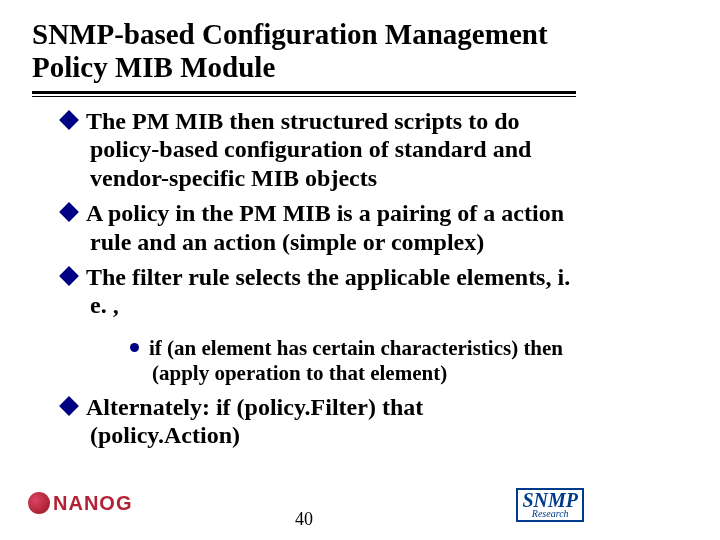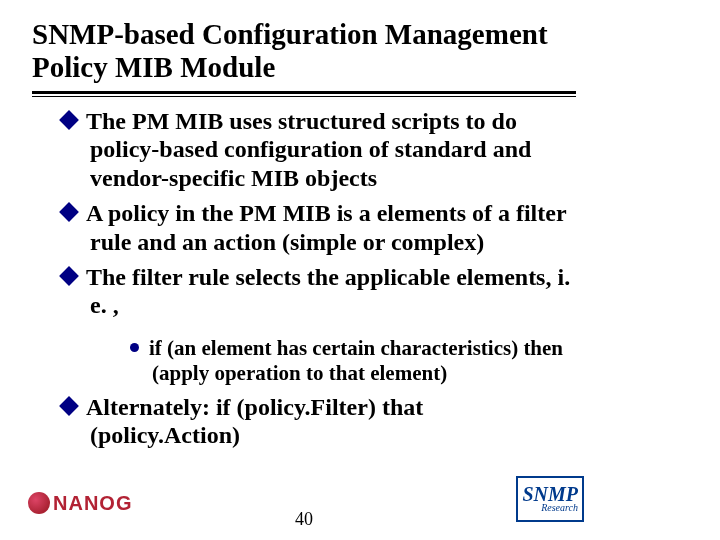--- a/index.html
+++ b/index.html
@@ -15,38 +15,38 @@
   .bullet-list > li .diamond { display: inline-block; width: 14px; height: 14px; background: #000083; transform: rotate(45deg); vertical-align: 2px; margin-right: 10px; }
   .sub-list { list-style: none; padding-left: 40px; margin: 16px 0 4px 0; }
   .sub-list > li { font-size: 21px; font-weight: bold; text-indent: -22px; padding-left: 22px; line-height: 1.2; margin-bottom: 6px; }
   .sub-list > li .dot { display: inline-block; width: 9px; height: 9px; border-radius: 50%; background: #000083; vertical-align: 3px; margin-right: 10px; }
   .footer { position: absolute; left: 0; right: 0; bottom: 14px; height: 46px; }
   .footer .pagenum { position: absolute; left: 0; right: 0; bottom: -4px; text-align: center; font-size: 18px; }
   .nanog { position: absolute; left: 28px; bottom: 8px; }
   .nanog-logo { display: inline-flex; align-items: center; }
   .nanog-globe { width: 22px; height: 22px; border-radius: 50%; background: radial-gradient(circle at 35% 35%, #d46, #a23 70%); margin-right: 3px; position: relative; }
   .nanog-text { font-family: Arial, Helvetica, sans-serif; font-weight: 900; font-size: 20px; letter-spacing: 1px; color: #b22234; }
-  .snmp { position: absolute; right: 24px; bottom: 4px; border: 2px solid #003a8c; padding: 7px 4px; text-align: right; background: #fff; }
+  .snmp { position: absolute; right: 24px; bottom: 4px; border: 2px solid #003a8c; padding: 1px 4px; text-align: center; background: #fff; }
   .snmp-big { font-family: "Times New Roman", Times, serif; font-weight: bold; font-style: italic; font-size: 20px; color: #003a8c; line-height: 0.9; }
   .snmp-small { font-family: "Times New Roman", Times, serif; font-style: italic; font-size: 10px; color: #003a8c; line-height: 1; }
 </style>
 </head>
 <body>
 
 <div class="slide">
   <div class="title">SNMP-based Configuration Management Policy MIB Module</div>
   <div class="rule-wrap">
     <div class="rule-thick"></div>
     <div class="rule-thin"></div>
   </div>
 
   <div class="content">
     <ul class="bullet-list">
-      <li><span class="diamond"></span><span>The PM MIB uses structured scripts to do policy-based configuration of standard and vendor-specific MIB objects</span></li>
-      <li><span class="diamond"></span><span>A policy in the PM MIB is a elements of a filter rule and an action (simple or complex)</span></li>
+      <li><span class="diamond"></span><span>The PM MIB then structured scripts to do policy-based configuration of standard and vendor-specific MIB objects</span></li>
+      <li><span class="diamond"></span><span>A policy in the PM MIB is a pairing of a action rule and an action (simple or complex)</span></li>
       <li><span class="diamond"></span><span>The filter rule selects the applicable elements, i. e. ,</span>
         <ul class="sub-list">
           <li><span class="dot"></span><span>if (an element has certain characteristics) then (apply operation to that element)</span></li>
         </ul>
       </li>
       <li><span class="diamond"></span><span>Alternately: if (policy.Filter) that (policy.Action)</span></li>
     </ul>
   </div>
 
   <div class="footer">

